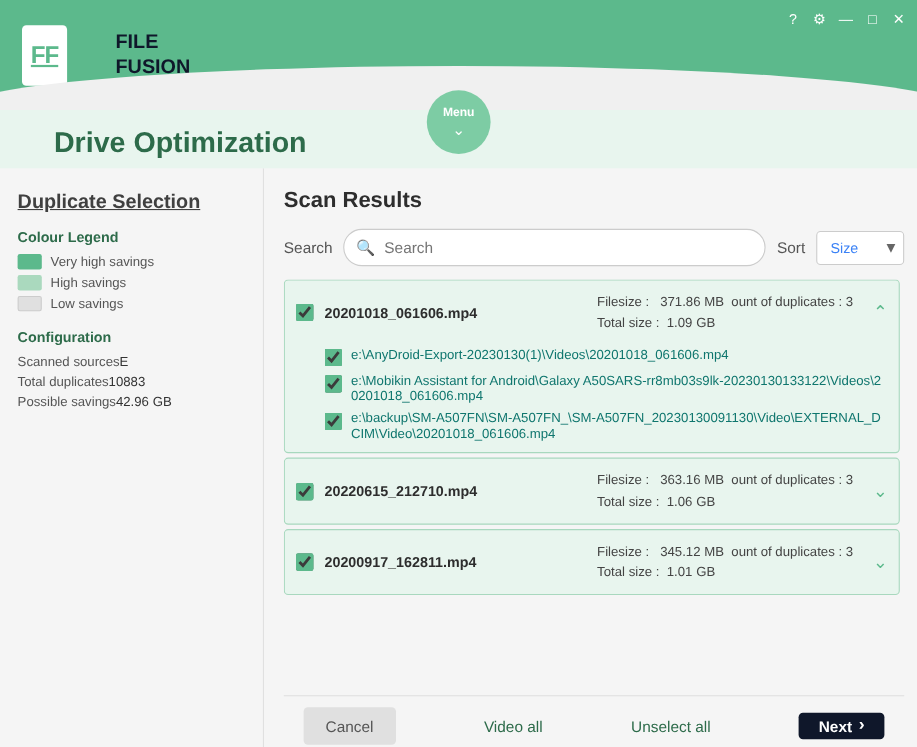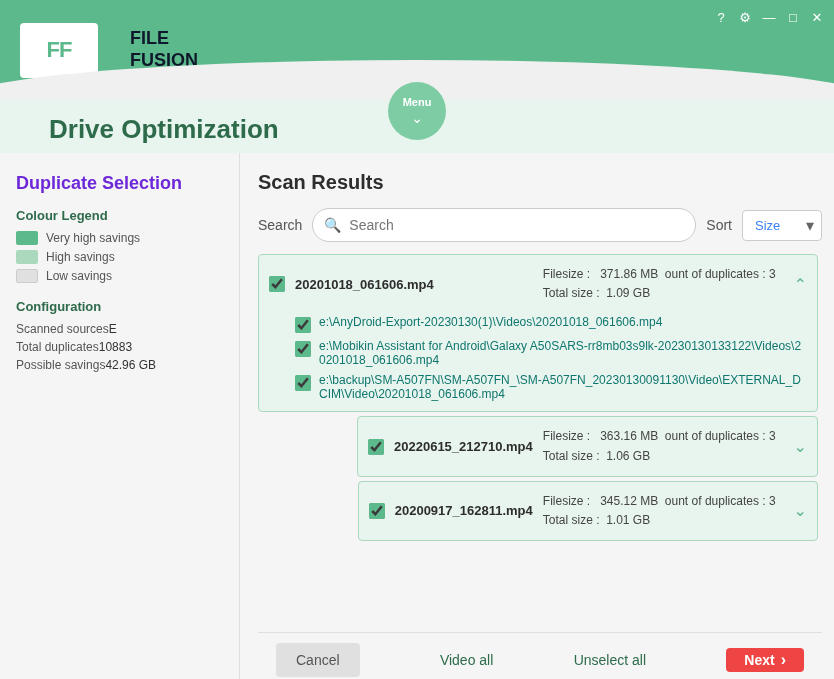--- a/index.html
+++ b/index.html
@@ -27,32 +27,34 @@
       position: absolute;
       bottom: 0;
       left: 0;
       width: 100%;
       height: 40px;
       background: #f0f0f0;
       clip-path: ellipse(55% 100% at 50% 100%);
     }
 
     .logo-box {
-      width: 78px;
+      width: 41px;
       height: 55px;
       background: white;
       border-radius: 4px;
       display: flex;
       align-items: center;
       justify-content: center;
       font-weight: 900;
       font-size: 22px;
       color: #5cb98c;
       letter-spacing: -1px;
-      flex-shrink: 0;
+      margin-right: 12px;
+      flex-shrink: 0;
+      text-decoration: underline;
     }
 
     .logo-text {
       color: #0f172a;
       font-size: 18px;
       font-weight: 700;
       line-height: 1.2;
       margin-left: 32px;
     }
 
@@ -133,22 +135,23 @@
       width: 240px;
       background: #f5f5f5;
       padding: 20px 16px;
       flex-shrink: 0;
       border-right: 1px solid #e0e0e0;
     }
 
     .sidebar-section-title {
       font-size: 18px;
       font-weight: 600;
-      color: #6d28d9;
+      color: #404040;
       margin-bottom: 14px;
+      text-decoration: underline;
     }
 
     .colour-legend-title {
       font-size: 13px;
       font-weight: 700;
       color: #2d6b4a;
       margin-bottom: 8px;
     }
 
     .legend-item {
@@ -279,21 +282,20 @@
     }
 
     
     .results-list {
       flex: 1;
       overflow-y: auto;
       display: flex;
       flex-direction: column;
       gap: 4px;
       padding-right: 4px;
-      align-items: flex-end;
     }
 
     .result-item {
       background: #e8f5ee;
       border: 1.5px solid #a8d8be;
       border-radius: 4px;
       overflow: hidden;
     }
 
     .result-header {
@@ -396,21 +398,21 @@
     .btn-unselect-all {
       background: none;
       border: none;
       font-size: 14px;
       color: #2d6b4a;
       cursor: pointer;
       font-weight: 500;
     }
 
     .btn-next {
-      background: #ef4444;
+      background: #0f172a;
       border: none;
       padding: 3px 18px;
       border-radius: 4px;
       font-size: 14px;
       color: white;
       cursor: pointer;
       display: flex;
       align-items: center;
       gap: 6px;
       font-weight: 600;

